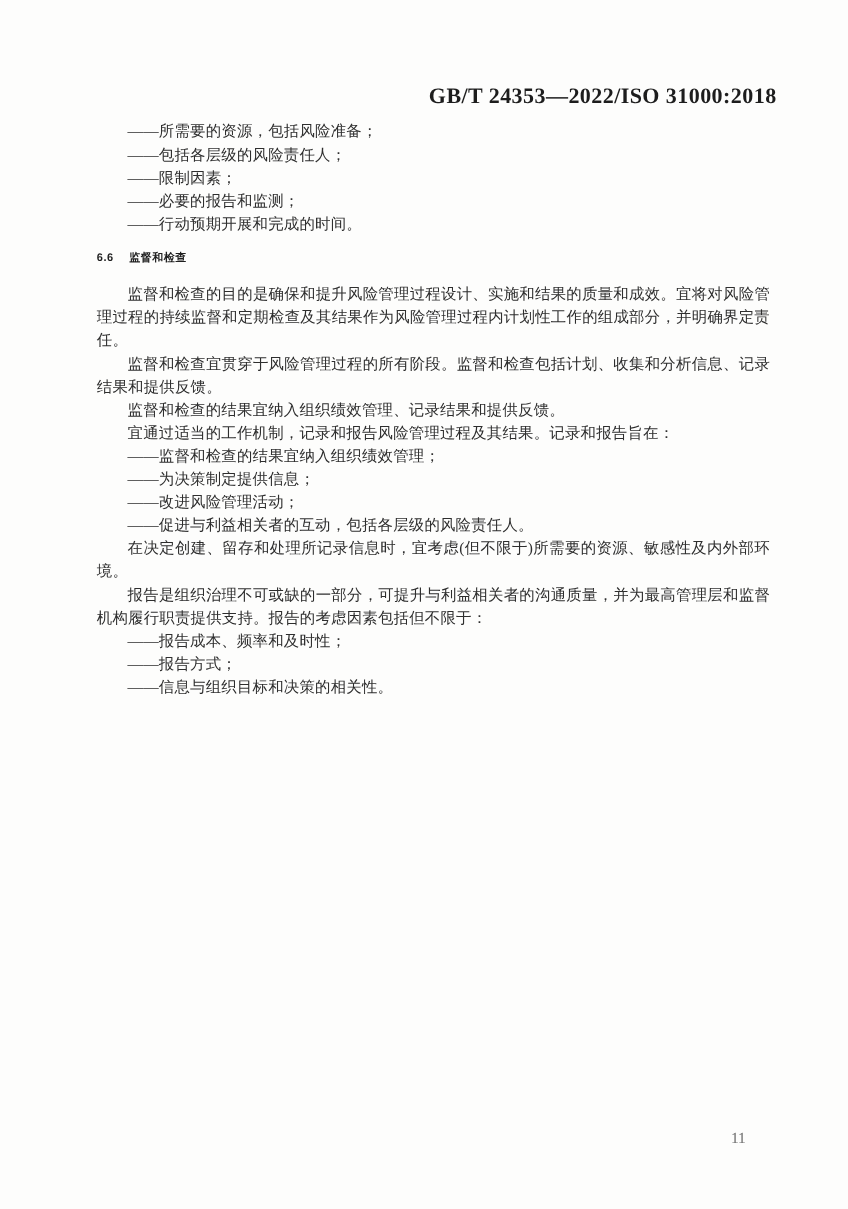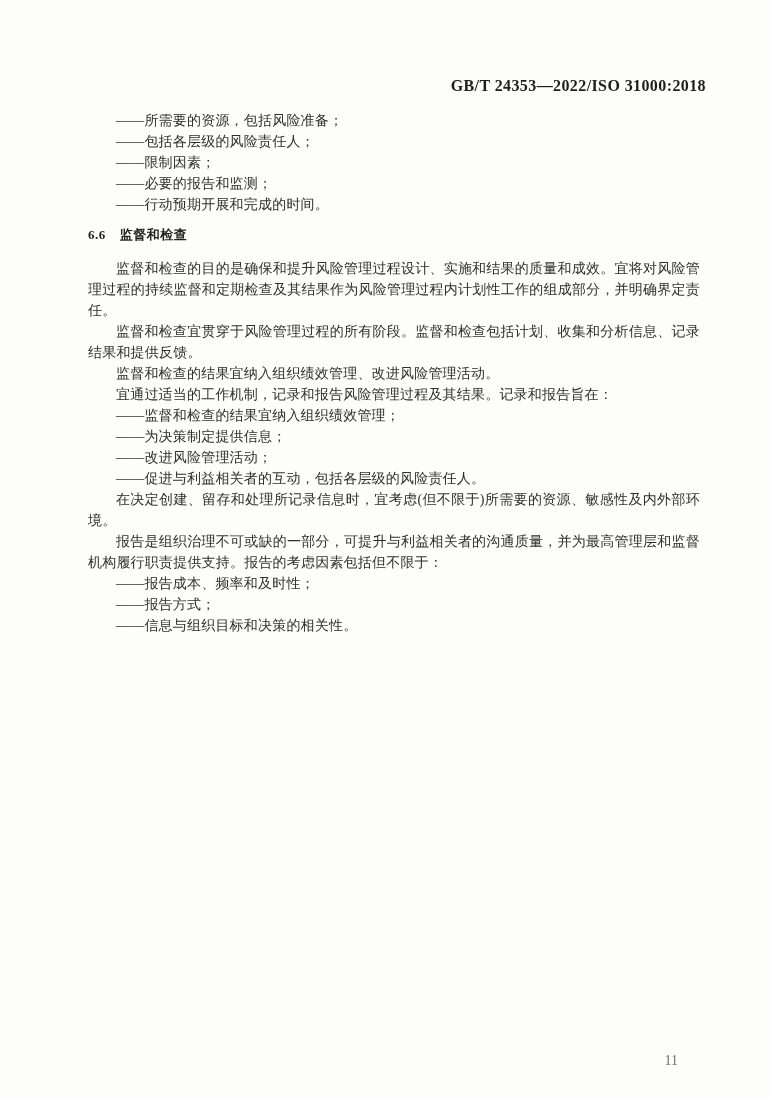--- a/index.html
+++ b/index.html
@@ -21,21 +21,21 @@
   }
 
   .running-header {
     position: absolute;
     top: 77px;
     left: 88px;
     width: 618px;
     text-align: right;
     font-family: "Liberation Serif", "DejaVu Serif", serif;
     font-weight: 700;
-    font-size: 16px;
+    font-size: 20px;
     letter-spacing: 0.4px;
     color: #1d1d1d;
     white-space: nowrap;
   }
 
   .content {
     position: absolute;
     top: 110px;
     left: 88px;
     width: 612px;
@@ -46,42 +46,42 @@
     text-align: justify;
   }
 
   .dash-line {
     text-indent: 2em;
     white-space: nowrap;
   }
 
   .sec-heading {
     margin: 9px 0 12px 0;
-    font-family: Liberation Serif, serif;
+    font-family: Liberation Sans, sans-serif;
     font-weight: 700;
-    font-size: 13px;
+    font-size: 10px;
     line-height: 22px;
     color: #1f1f1f;
     letter-spacing: 0.5px;
   }
 
   .sec-heading .sec-num {
     display: inline-block;
     margin-right: 14px;
     font-weight: 700;
   }
 
   .content p.body-para {
     text-indent: 2em;
     margin: 0;
   }
 
   .page-number {
     position: absolute;
-    top: 1053px;
+    top: 1028px;
     left: 88px;
     width: 612px;
     padding-right: 22px;
     text-align: right;
     font-family: "Liberation Serif", "DejaVu Serif", serif;
     font-size: 14px;
     color: #6e6e6e;
   }
 </style>
 </head>
@@ -100,21 +100,21 @@
       <div class="dash-line">——必要的报告和监测；</div>
       <div class="dash-line">——行动预期开展和完成的时间。</div>
     </div>
 
     <div class="sec-heading">
       <span class="sec-num">6.6</span><span class="sec-title">监督和检查</span>
     </div>
 
     <p class="body-para">监督和检查的目的是确保和提升风险管理过程设计、实施和结果的质量和成效。宜将对风险管理过程的持续监督和定期检查及其结果作为风险管理过程内计划性工作的组成部分，并明确界定责任。</p>
     <p class="body-para">监督和检查宜贯穿于风险管理过程的所有阶段。监督和检查包括计划、收集和分析信息、记录结果和提供反馈。</p>
-    <p class="body-para">监督和检查的结果宜纳入组织绩效管理、改进风险管理活动。</p>
+    <p class="body-para">监督和检查的结果宜纳入组织绩效管理、记录结果和提供反馈。</p>
 
 
     <p class="body-para">宜通过适当的工作机制，记录和报告风险管理过程及其结果。记录和报告旨在：</p>
 
     <div class="dash-list">
       <div class="dash-line">——监督和检查的结果宜纳入组织绩效管理；</div>
       <div class="dash-line">——为决策制定提供信息；</div>
       <div class="dash-line">——改进风险管理活动；</div>
       <div class="dash-line">——促进与利益相关者的互动，包括各层级的风险责任人。</div>
     </div>

